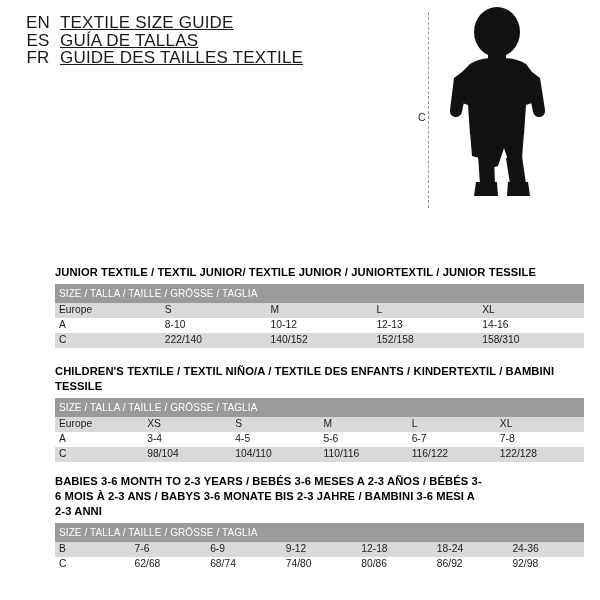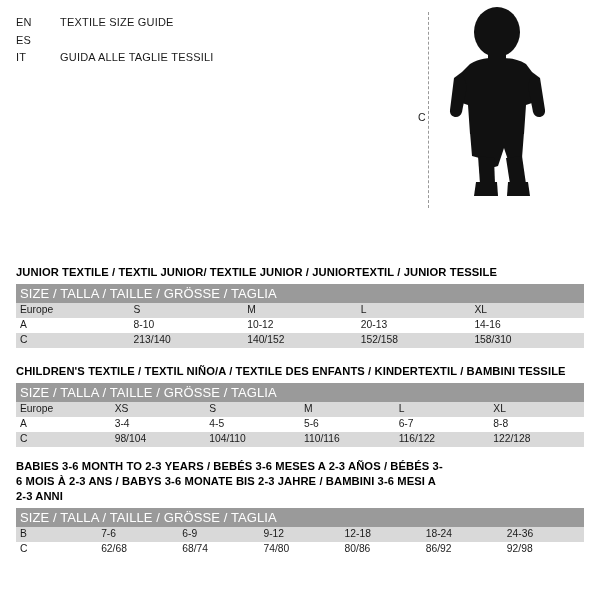--- a/index.html
+++ b/index.html
@@ -24,32 +24,34 @@
     padding: 14px 16px 8px 16px;
   }
 
   
   .lang-block {
     width: 300px;
   }
   .lang-row {
     display: flex;
     align-items: baseline;
-    font-size: 11px;
+    font-size: 17px;
     line-height: 17.5px;
     letter-spacing: 0.2px;
+    text-align: center;
   }
   .lang-code {
     width: 44px;
     flex: 0 0 44px;
     font-weight: normal;
   }
   .lang-title {
     font-weight: normal;
     white-space: nowrap;
+    text-decoration: underline;
   }
 
   
   .figure-area {
     position: absolute;
     top: 6px;
     right: 10px;
     width: 180px;
     height: 205px;
   }
@@ -71,20 +73,21 @@
     top: 104px;
     font-size: 10.5px;
     color: #1a1a1a;
     background: #ffffff;
     padding: 1px 1px;
   }
 
   
   .section {
     margin-top: 2px;
+    margin-left: 39px;
   }
   .section-title {
     font-size: 11.2px;
     font-weight: bold;
     letter-spacing: 0.1px;
     line-height: 15px;
     margin-bottom: 4px;
     color: #000;
   }
   table.size {
@@ -95,21 +98,21 @@
   }
   table.size td, table.size th {
     text-align: left;
     padding: 0 0 2px 4px;
     font-weight: normal;
     line-height: 13px;
   }
   tr.hdr-band td {
     background: #9a9a9a;
     color: #ffffff;
-    font-size: 13px;
+    font-size: 10px;
     padding: 3px 0 3px 4px;
     letter-spacing: 0.1px;
   }
   tr.band-alt td {
     background: #d9d9d9;
   }
   tr.band-white td {
     background: #ffffff;
   }
   .col-label {
@@ -123,24 +126,25 @@
 
 <div class="page">
 
   <div class="lang-block">
     <div class="lang-row">
       <span class="lang-code">EN</span>
       <span class="lang-title">TEXTILE SIZE GUIDE</span>
     </div>
     <div class="lang-row">
       <span class="lang-code">ES</span>
+      <span class="lang-title">GUÍA DE TALLAS</span>
     </div>
     <div class="lang-row">
-      <span class="lang-code">IT</span>
-      <span class="lang-title">GUIDA ALLE TAGLIE TESSILI</span>
+      <span class="lang-code">FR</span>
+      <span class="lang-title">GUIDE DES TAILLES TEXTILE</span>
     </div>
   </div>
 
   <div class="figure-area">
     <div class="dash-line"></div>
     <div class="c-label">C</div>
     <svg class="figure-svg" width="130" height="200" viewBox="0 0 130 200">
       <g fill="#111111">
 
         <ellipse cx="57" cy="26" rx="23" ry="25"></ellipse>
@@ -181,26 +185,26 @@
           <td class="col-label">Europe</td>
           <td>S</td>
           <td>M</td>
           <td>L</td>
           <td>XL</td>
         </tr>
         <tr class="band-white">
           <td class="col-label">A</td>
           <td>8-10</td>
           <td>10-12</td>
-          <td>20-13</td>
+          <td>12-13</td>
           <td>14-16</td>
         </tr>
         <tr class="band-alt">
           <td class="col-label">C</td>
-          <td>213/140</td>
+          <td>222/140</td>
           <td>140/152</td>
           <td>152/158</td>
           <td>158/310</td>
         </tr>
       </tbody>
     </table>
   </div>
 
   <div class="spacer-14"></div>
 
@@ -218,21 +222,21 @@
           <td>M</td>
           <td>L</td>
           <td>XL</td>
         </tr>
         <tr class="band-white">
           <td class="col-label">A</td>
           <td>3-4</td>
           <td>4-5</td>
           <td>5-6</td>
           <td>6-7</td>
-          <td>8-8</td>
+          <td>7-8</td>
         </tr>
         <tr class="band-alt">
           <td class="col-label">C</td>
           <td>98/104</td>
           <td>104/110</td>
           <td>110/116</td>
           <td>116/122</td>
           <td>122/128</td>
         </tr>
       </tbody>

